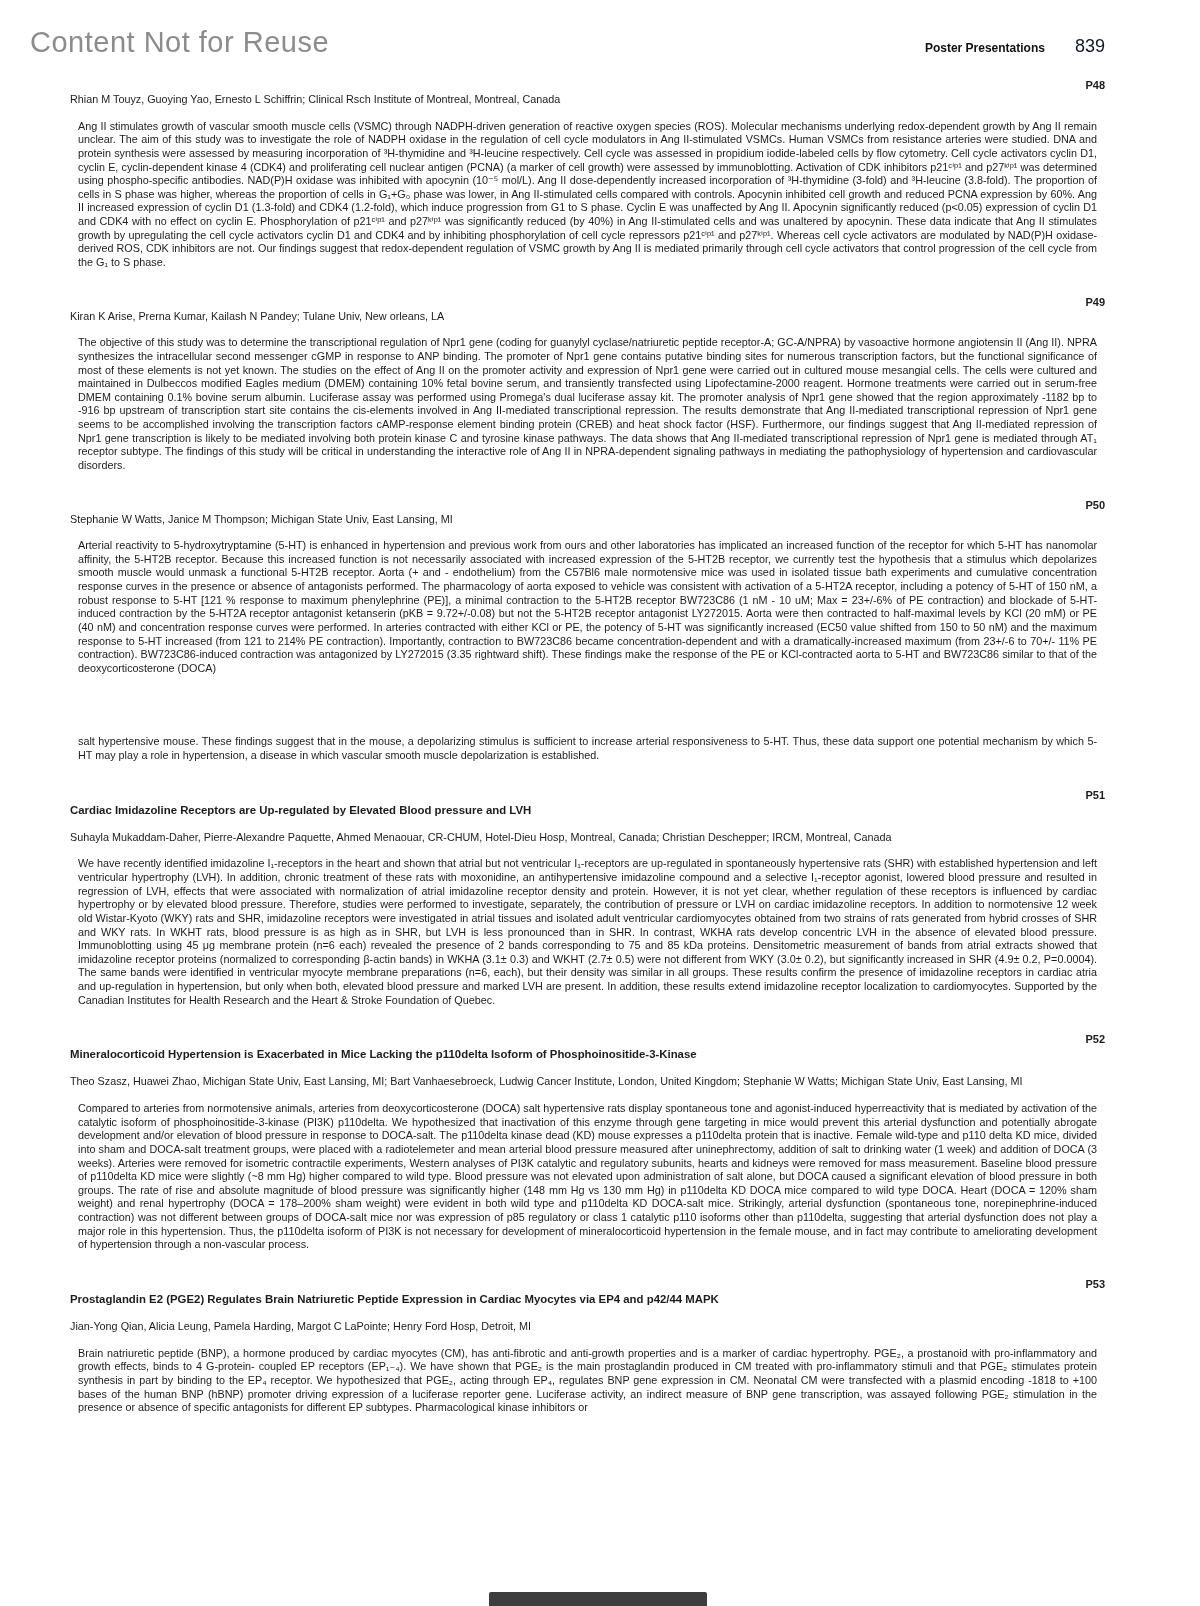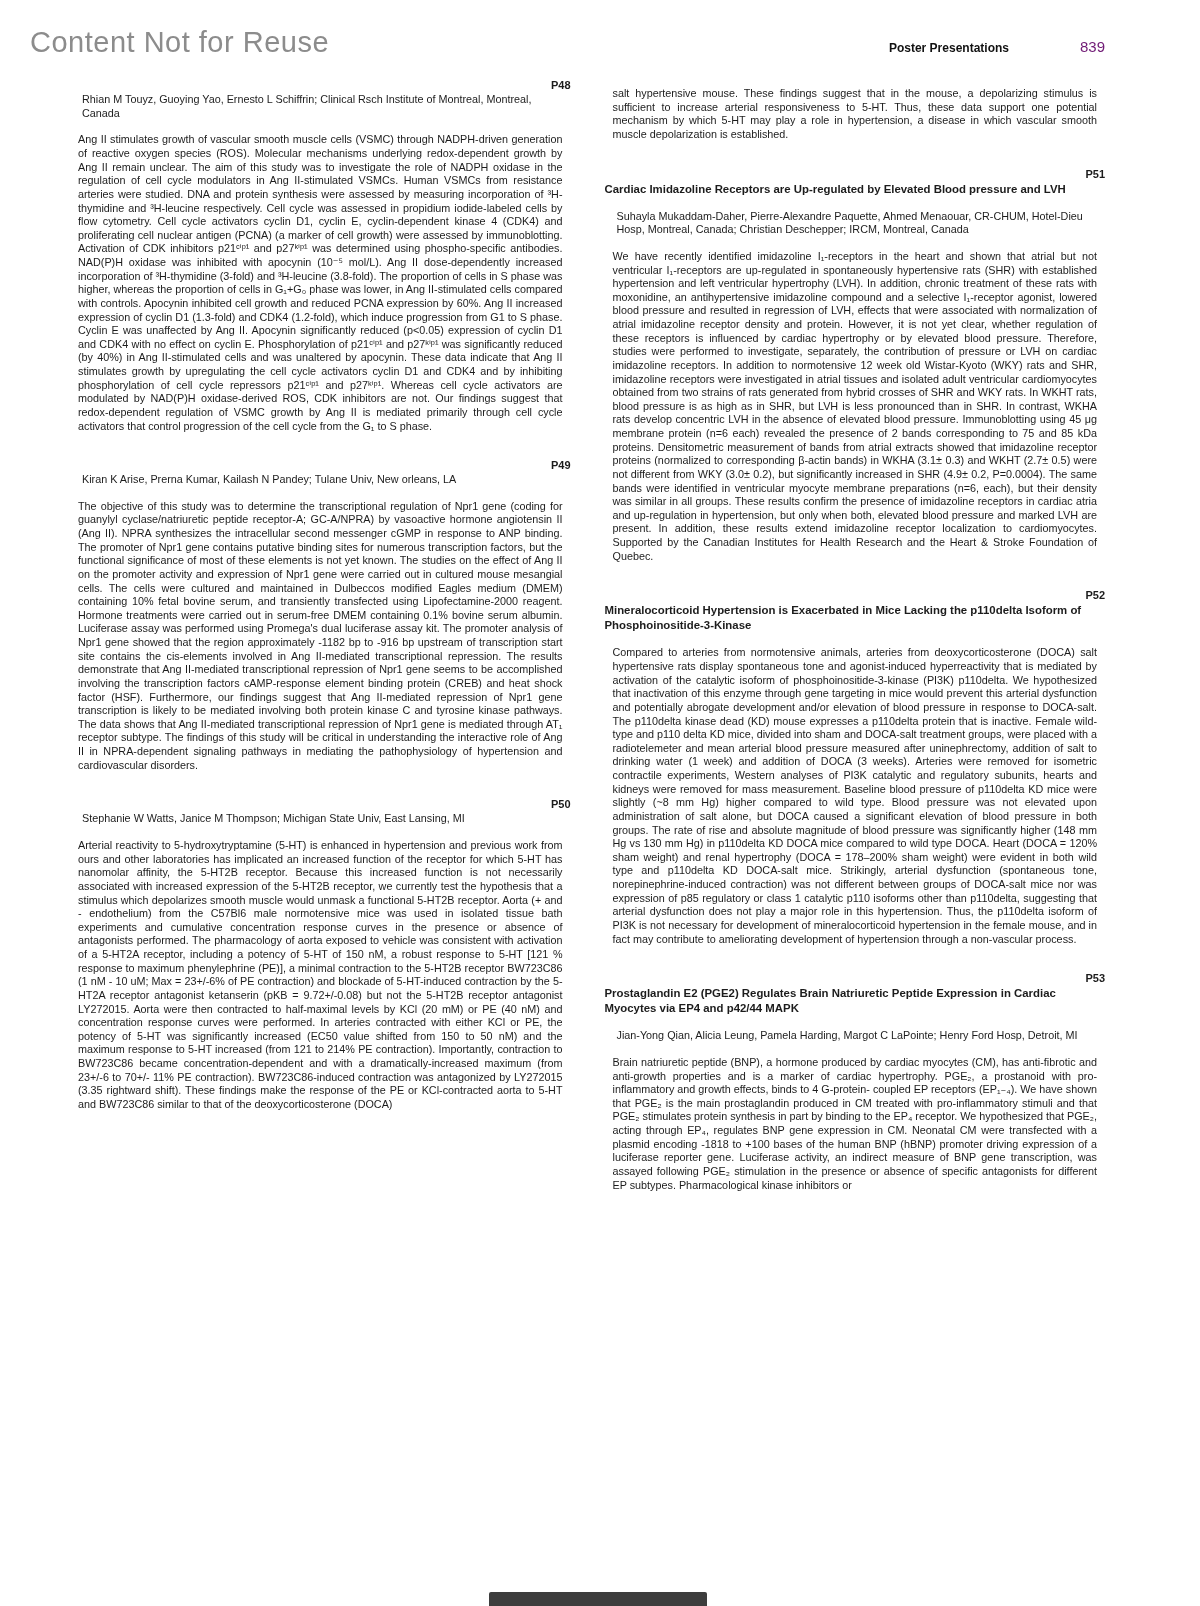--- a/index.html
+++ b/index.html
@@ -24,44 +24,45 @@
   }
   .watermark {
     font-size: 29px;
     color: #8c8c8c;
     letter-spacing: 0.5px;
     margin-left: -40px;
     font-weight: 400;
   }
   .header-right { white-space: nowrap; }
   .section-title { font-weight: bold; font-size: 12px; color: #111; }
-  .page-number { font-size: 15px; color: #701a75; margin-left: 71px; }
+  .page-number { font-size: 18px; color: #0f172a; margin-left: 30px; }
   .columns {
     display: flex;
-    gap: 34px;
+    gap: 44px;
     margin-top: 20px;
+    flex-direction: column;
   }
   .col { flex: 1 1 0; min-width: 0; }
   .abstract:not(:first-child) { margin-top: 26px; }
   .abs-id {
     font-weight: bold;
     text-align: right;
     font-size: 11px;
     margin: 0 0 2px 0;
   }
   .abs-title {
     font-size: 11.4px;
     font-weight: bold;
     line-height: 1.32;
     margin: 0 0 13px 0;
   }
   .abs-authors {
     font-size: 10.8px;
     line-height: 1.27;
-    margin: 0 0 13px 12px;
+    margin: 0 0 13px 0;
   }
   .abs-body {
     font-size: 10.8px;
     line-height: 1.262;
     margin: 8px;
     text-align: justify;
   }
   .scan-artifact {
     position: absolute;
     left: 489px;
@@ -113,20 +114,21 @@
   <article class="abstract">
     <div class="abs-id">P51</div>
     <h3 class="abs-title">Cardiac Imidazoline Receptors are Up-regulated by Elevated Blood pressure and LVH</h3>
     <p class="abs-authors">Suhayla Mukaddam-Daher, Pierre-Alexandre Paquette, Ahmed Menaouar, CR-CHUM, Hotel-Dieu Hosp, Montreal, Canada; Christian Deschepper; IRCM, Montreal, Canada</p>
     <p class="abs-body">We have recently identified imidazoline I₁-receptors in the heart and shown that atrial but not ventricular I₁-receptors are up-regulated in spontaneously hypertensive rats (SHR) with established hypertension and left ventricular hypertrophy (LVH). In addition, chronic treatment of these rats with moxonidine, an antihypertensive imidazoline compound and a selective I₁-receptor agonist, lowered blood pressure and resulted in regression of LVH, effects that were associated with normalization of atrial imidazoline receptor density and protein. However, it is not yet clear, whether regulation of these receptors is influenced by cardiac hypertrophy or by elevated blood pressure. Therefore, studies were performed to investigate, separately, the contribution of pressure or LVH on cardiac imidazoline receptors. In addition to normotensive 12 week old Wistar-Kyoto (WKY) rats and SHR, imidazoline receptors were investigated in atrial tissues and isolated adult ventricular cardiomyocytes obtained from two strains of rats generated from hybrid crosses of SHR and WKY rats. In WKHT rats, blood pressure is as high as in SHR, but LVH is less pronounced than in SHR. In contrast, WKHA rats develop concentric LVH in the absence of elevated blood pressure. Immunoblotting using 45 μg membrane protein (n=6 each) revealed the presence of 2 bands corresponding to 75 and 85 kDa proteins. Densitometric measurement of bands from atrial extracts showed that imidazoline receptor proteins (normalized to corresponding β-actin bands) in WKHA (3.1± 0.3) and WKHT (2.7± 0.5) were not different from WKY (3.0± 0.2), but significantly increased in SHR (4.9± 0.2, P=0.0004). The same bands were identified in ventricular myocyte membrane preparations (n=6, each), but their density was similar in all groups. These results confirm the presence of imidazoline receptors in cardiac atria and up-regulation in hypertension, but only when both, elevated blood pressure and marked LVH are present. In addition, these results extend imidazoline receptor localization to cardiomyocytes. Supported by the Canadian Institutes for Health Research and the Heart &amp; Stroke Foundation of Quebec.</p>
   </article>
 
   <article class="abstract">
     <div class="abs-id">P52</div>
     <h3 class="abs-title">Mineralocorticoid Hypertension is Exacerbated in Mice Lacking the p110delta Isoform of Phosphoinositide-3-Kinase</h3>
+    <p class="abs-authors">Theo Szasz, Huawei Zhao, Michigan State Univ, East Lansing, MI; Bart Vanhaesebroeck, Ludwig Cancer Institute, London, United Kingdom; Stephanie W Watts; Michigan State Univ, East Lansing, MI</p>
     <p class="abs-body">Compared to arteries from normotensive animals, arteries from deoxycorticosterone (DOCA) salt hypertensive rats display spontaneous tone and agonist-induced hyperreactivity that is mediated by activation of the catalytic isoform of phosphoinositide-3-kinase (PI3K) p110delta. We hypothesized that inactivation of this enzyme through gene targeting in mice would prevent this arterial dysfunction and potentially abrogate development and/or elevation of blood pressure in response to DOCA-salt. The p110delta kinase dead (KD) mouse expresses a p110delta protein that is inactive. Female wild-type and p110 delta KD mice, divided into sham and DOCA-salt treatment groups, were placed with a radiotelemeter and mean arterial blood pressure measured after uninephrectomy, addition of salt to drinking water (1 week) and addition of DOCA (3 weeks). Arteries were removed for isometric contractile experiments, Western analyses of PI3K catalytic and regulatory subunits, hearts and kidneys were removed for mass measurement. Baseline blood pressure of p110delta KD mice were slightly (~8 mm Hg) higher compared to wild type. Blood pressure was not elevated upon administration of salt alone, but DOCA caused a significant elevation of blood pressure in both groups. The rate of rise and absolute magnitude of blood pressure was significantly higher (148 mm Hg vs 130 mm Hg) in p110delta KD DOCA mice compared to wild type DOCA. Heart (DOCA = 120% sham weight) and renal hypertrophy (DOCA = 178–200% sham weight) were evident in both wild type and p110delta KD DOCA-salt mice. Strikingly, arterial dysfunction (spontaneous tone, norepinephrine-induced contraction) was not different between groups of DOCA-salt mice nor was expression of p85 regulatory or class 1 catalytic p110 isoforms other than p110delta, suggesting that arterial dysfunction does not play a major role in this hypertension. Thus, the p110delta isoform of PI3K is not necessary for development of mineralocorticoid hypertension in the female mouse, and in fact may contribute to ameliorating development of hypertension through a non-vascular process.</p>
   </article>
 
   <article class="abstract">
     <div class="abs-id">P53</div>
     <h3 class="abs-title">Prostaglandin E2 (PGE2) Regulates Brain Natriuretic Peptide Expression in Cardiac Myocytes via EP4 and p42/44 MAPK</h3>
     <p class="abs-authors">Jian-Yong Qian, Alicia Leung, Pamela Harding, Margot C LaPointe; Henry Ford Hosp, Detroit, MI</p>
     <p class="abs-body">Brain natriuretic peptide (BNP), a hormone produced by cardiac myocytes (CM), has anti-fibrotic and anti-growth properties and is a marker of cardiac hypertrophy. PGE₂, a prostanoid with pro-inflammatory and growth effects, binds to 4 G-protein- coupled EP receptors (EP₁₋₄). We have shown that PGE₂ is the main prostaglandin produced in CM treated with pro-inflammatory stimuli and that PGE₂ stimulates protein synthesis in part by binding to the EP₄ receptor. We hypothesized that PGE₂, acting through EP₄, regulates BNP gene expression in CM. Neonatal CM were transfected with a plasmid encoding -1818 to +100 bases of the human BNP (hBNP) promoter driving expression of a luciferase reporter gene. Luciferase activity, an indirect measure of BNP gene transcription, was assayed following PGE₂ stimulation in the presence or absence of specific antagonists for different EP subtypes. Pharmacological kinase inhibitors or</p>
   </article>
 </section>

